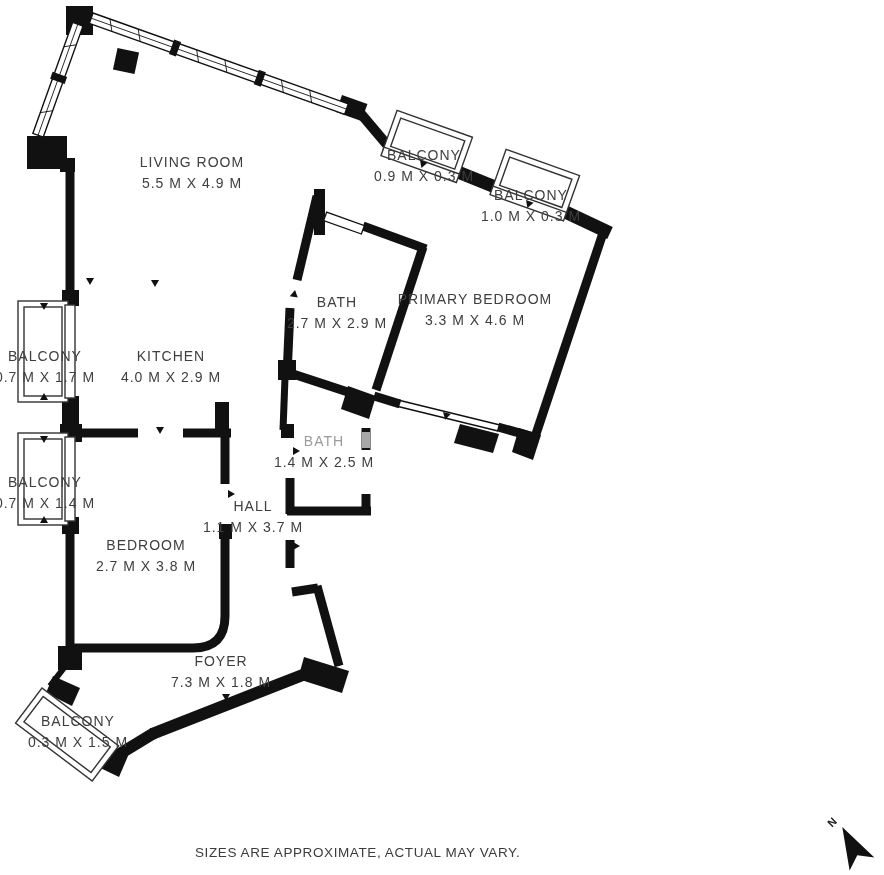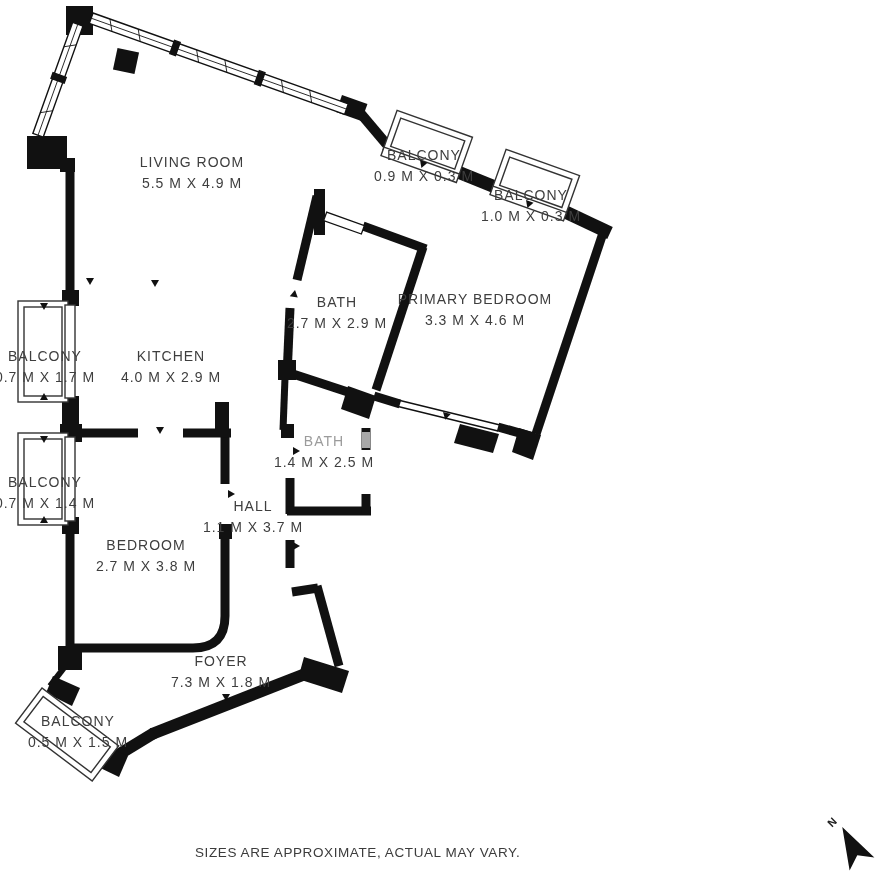--- a/index.html
+++ b/index.html
@@ -276,21 +276,21 @@
     <span class="dims">0.7 M X 1.7 M</span>
   </div>
 
   <div class="room-label" style="left:45px;top:493px;">
     <span class="nm">BALCONY</span>
     <span class="dims">0.7 M X 1.4 M</span>
   </div>
 
   <div class="room-label" style="left:78px;top:732px;">
     <span class="nm">BALCONY</span>
-    <span class="dims">0.5 M X 1.5 M</span>
+    <span class="dims">0.3 M X 1.5 M</span>
   </div>
 
 
   <div class="disclaimer">SIZES ARE APPROXIMATE, ACTUAL MAY VARY.</div>
 
   <span class="north-n">N</span>
 
 </div>
 
 </body></html>

